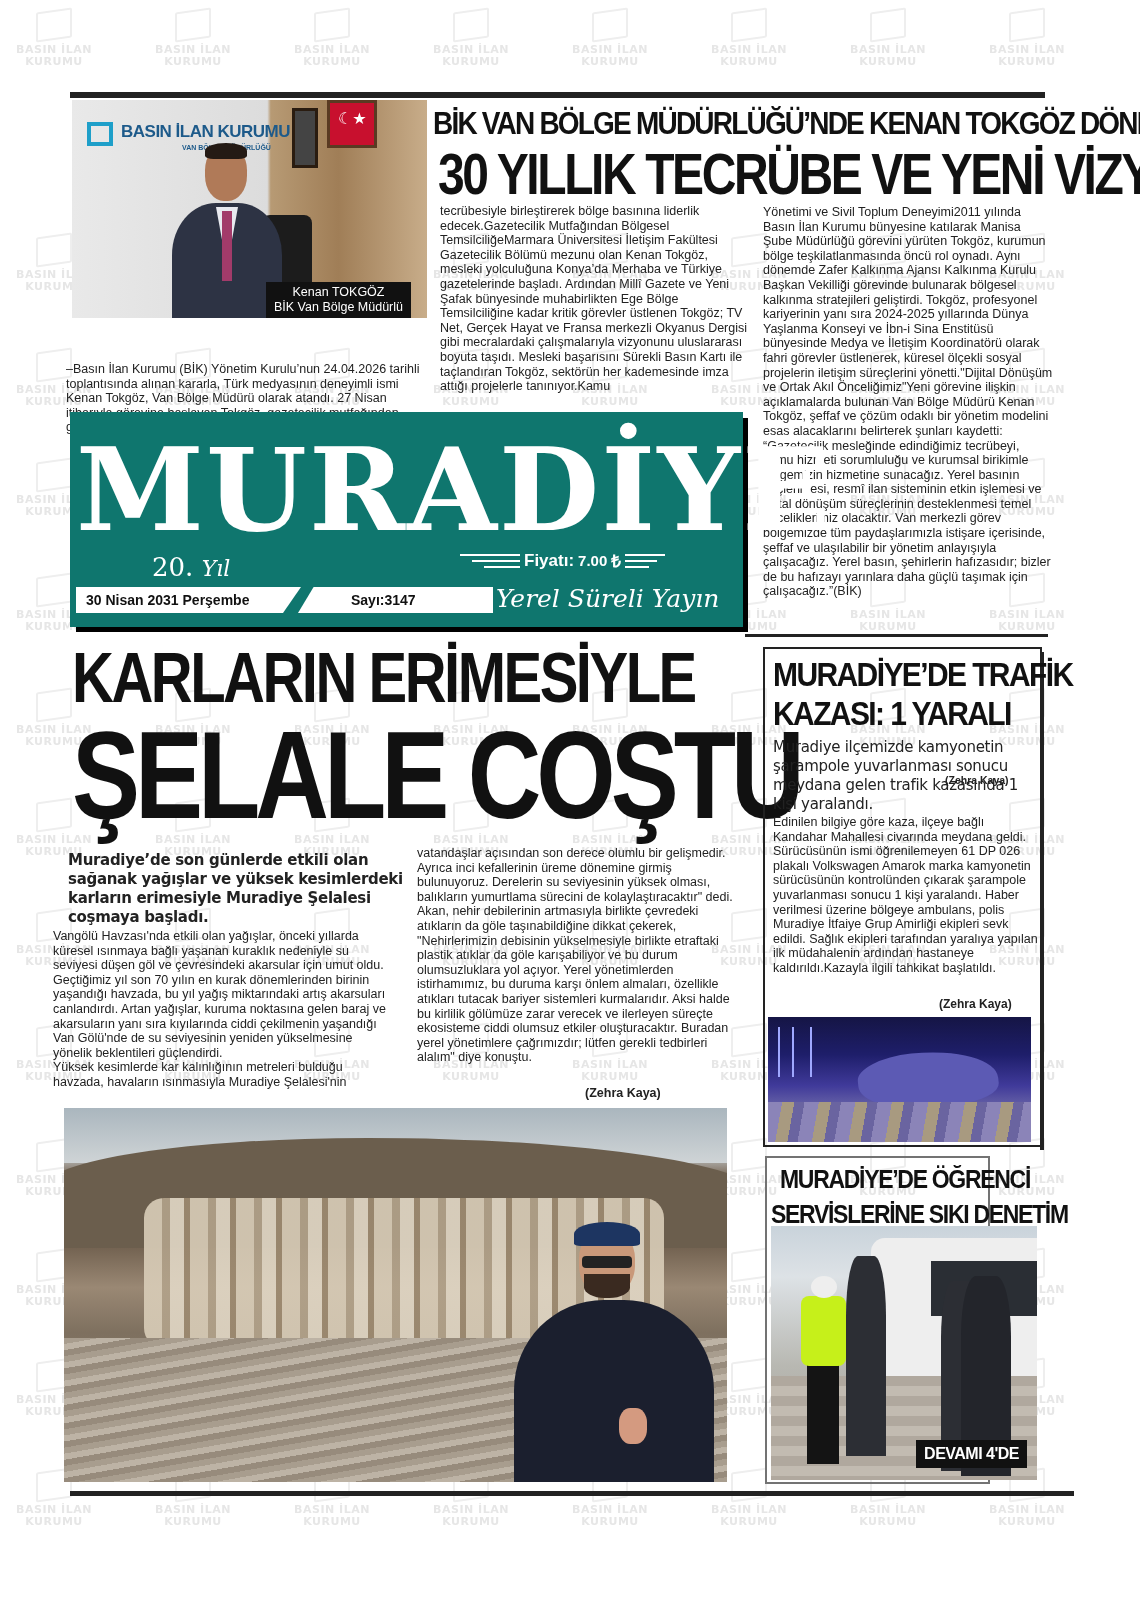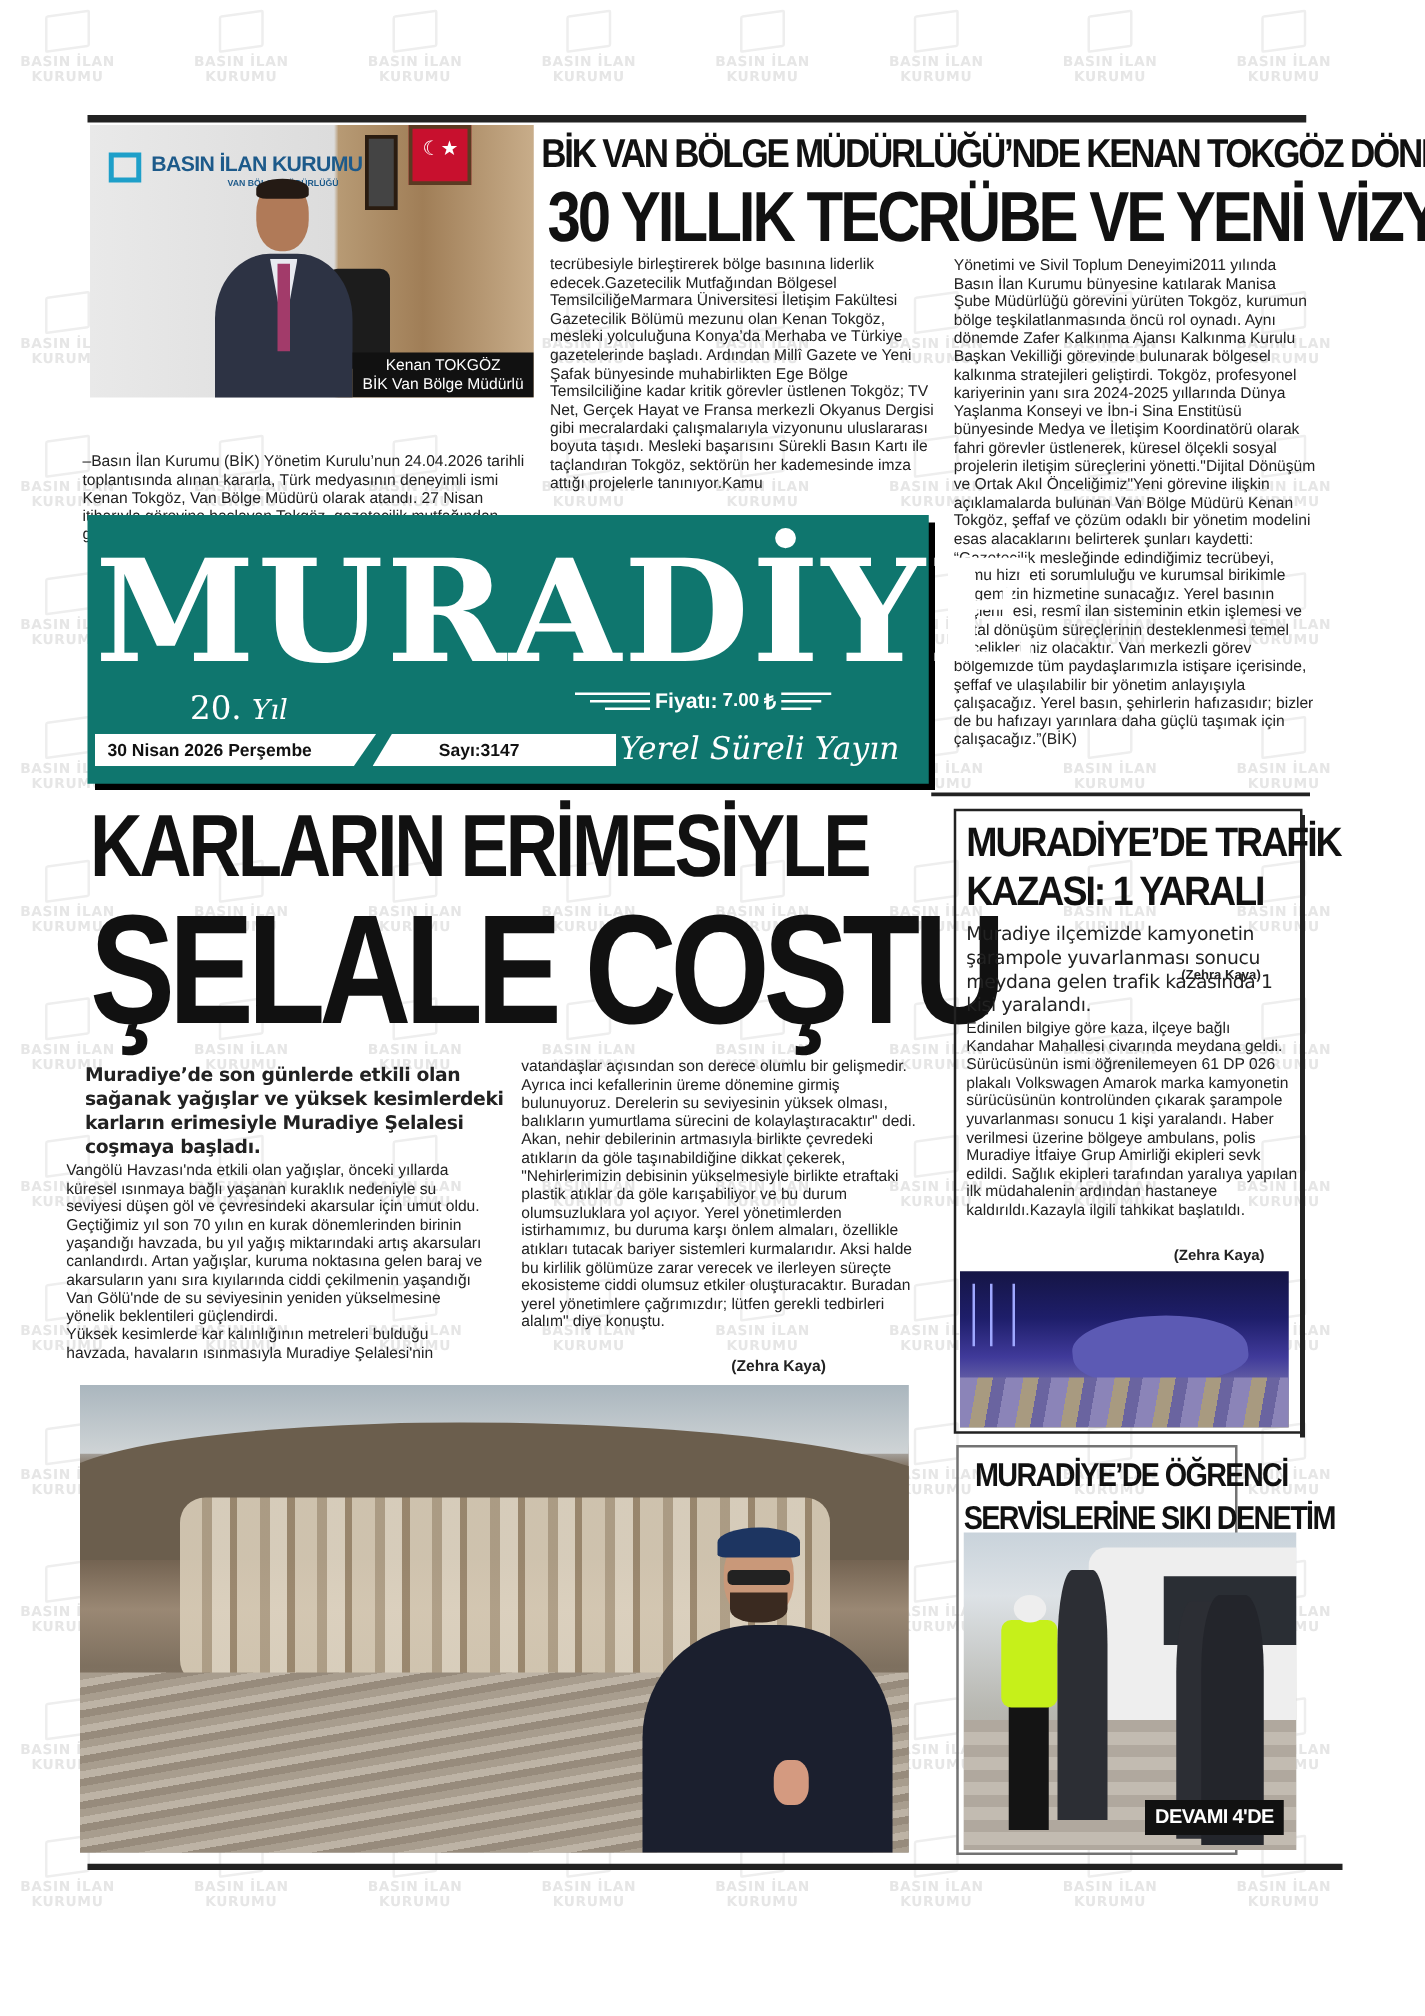--- a/index.html
+++ b/index.html
@@ -21,21 +21,21 @@
   .photo-kenan .flag { position: absolute; left: 255px; top: 0; width: 50px; height: 48px; background: #c8102e; border: 3px solid #5a3a22; }
   .photo-kenan .flag::after { content: "☾★"; position: absolute; left: 8px; top: 6px; color: #fff; font-size: 16px; }
   .photo-kenan .frame { position: absolute; left: 220px; top: 8px; width: 26px; height: 60px; background: #444; border: 3px solid #2a1c10; }
   .photo-kenan .person { position: absolute; left: 100px; top: 45px; width: 110px; height: 180px; }
   .photo-kenan .head { position: absolute; left: 33px; top: 0; width: 42px; height: 56px; border-radius: 45%; background: #b07a58; }
   .photo-kenan .hair { position: absolute; left: 33px; top: -2px; width: 42px; height: 16px; border-radius: 50% 50% 20% 20%; background: #241a14; }
   .photo-kenan .body { position: absolute; left: 0; top: 58px; width: 110px; height: 130px; background: #2d3344; border-radius: 40% 40% 0 0; }
   .photo-kenan .shirt { position: absolute; left: 44px; top: 62px; width: 22px; height: 60px; background: #e8eaf0; clip-path: polygon(0 0, 100% 0, 50% 100%); }
   .photo-kenan .tie { position: absolute; left: 50px; top: 66px; width: 10px; height: 70px; background: #a23b6a; }
   .photo-kenan .chair { position: absolute; left: 90px; top: 70px; width: 50px; height: 80px; background: #1c1c1c; border-radius: 8px; }
-  .caption-box { position: absolute; right: 0; bottom: 0; background: #111; color: #fff; font: 12.5px "Liberation Sans", sans-serif; text-align: center; padding: 3px 8px; line-height: 15px; margin-top: 16px; }
+  .caption-box { position: absolute; right: 16px; bottom: 0; background: #111; color: #fff; font: 12.5px "Liberation Sans", sans-serif; text-align: center; padding: 3px 8px; line-height: 15px; margin-top: 16px; }
 
   .top-kicker { position: absolute; left: 433px; top: 105px; width: 612px; font-family: "Liberation Sans", sans-serif; font-weight: bold; font-size: 28px; letter-spacing: -1.8px; transform: scaleY(1.15); transform-origin: top left; white-space: nowrap; color: #111; }
   .top-title { position: absolute; left: 438px; top: 142px; font-family: "Liberation Sans", sans-serif; font-weight: bold; font-size: 48px; letter-spacing: -2.4px; transform: scaleY(1.18); transform-origin: top left; white-space: nowrap; color: #111; }
 
   .col { position: absolute; font: 12.5px/14.6px "Liberation Sans", sans-serif; color: #222; }
   .col p { margin: 0; }
 
   
   .masthead { position: absolute; left: 70px; top: 412px; width: 673px; height: 215px; background: #0f766e; }
   .masthead-shadow { position: absolute; left: 740px; top: 418px; width: 8px; height: 212px; background: #000; }
@@ -683,21 +683,21 @@
     <span>Fiyatı:</span>
     <span style="font-size:15px;">7.00</span>
     <span>₺</span>
     <span class="lines" style="width:40px;">
       <span style="top:2px; width:40px; left:0;"></span>
         <span style="top:8px; width:32px; left:0;"></span>
         <span style="top:14px; width:24px; left:0;"></span>
     </span>
   </div>
   <div class="mast-date-bar">
-    <span style="left:10px;">30 Nisan 2026 Perşembe</span>
+    <span style="left:10px;">30 Nisan 2031 Perşembe</span>
   </div>
   <div class="mast-issue-bar">
     <span style="left:53px;">Sayı:3147</span>
   </div>
   <div class="mast-tag">Yerel Süreli Yayın</div>
 </div>
 
 <div class="main-h1">KARLARIN ERİMESİYLE</div>
 <div class="main-h2">ŞELALE COŞTU</div>
 

